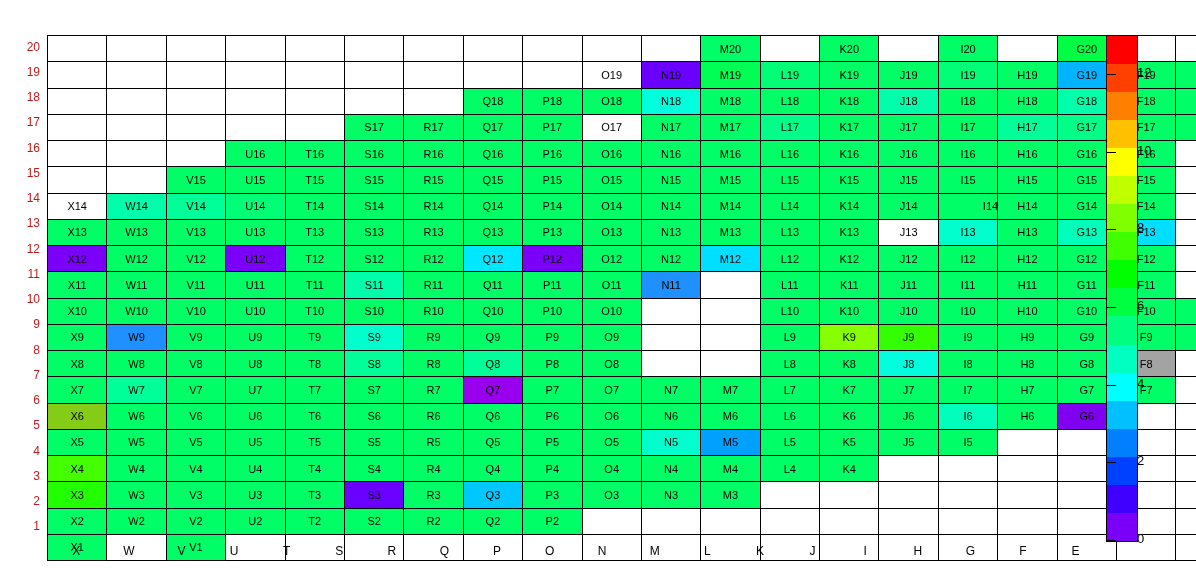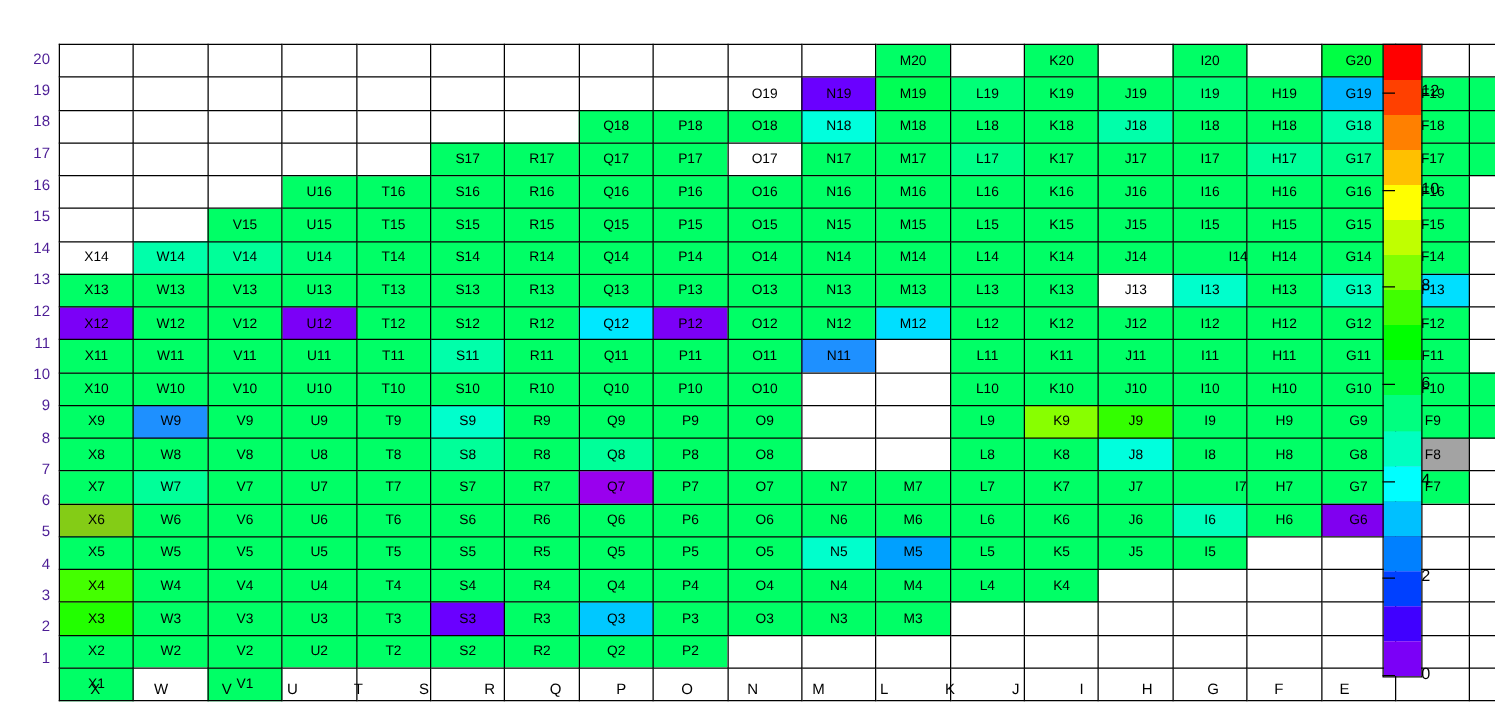--- a/index.html
+++ b/index.html
@@ -18,21 +18,21 @@
     border:1px solid #000;
     width:58.4px;height:25.25px;
     text-align:center;vertical-align:middle;
     font-size:11px;color:#000;padding:0;
     font-family:"Liberation Sans",sans-serif;
   }
   td.empty{background:#ffffff;}
   
   .ylab{
     position:absolute;left:0;width:40px;text-align:right;
-    font-size:12px;color:#4c1d95;
+    font-size:12px;color:#b91c1c;
   }
   .xlab{
     position:absolute;top:544px;width:58.4px;text-align:center;
     font-size:12px;color:#000;
   }
   
   #cbar{
     position:absolute;left:1106px;top:35px;width:30px;height:505px;
     border:1px solid #000;overflow:hidden;
   }
@@ -348,21 +348,21 @@
             <td style="background: rgb(0, 255, 102);">S7</td>
             <td style="background: rgb(0, 255, 102);">R7</td>
             <td style="background: rgb(153, 0, 238);">Q7</td>
             <td style="background: rgb(0, 255, 102);">P7</td>
             <td style="background: rgb(0, 255, 102);">O7</td>
             <td style="background: rgb(0, 255, 102);">N7</td>
             <td style="background: rgb(0, 255, 102);">M7</td>
             <td style="background: rgb(0, 255, 102);">L7</td>
             <td style="background: rgb(0, 255, 102);">K7</td>
             <td style="background: rgb(0, 255, 102);">J7</td>
-            <td style="background: rgb(0, 255, 102); text-align: right;">I7</td>
+            <td style="background: rgb(0, 255, 102);">I7</td>
             <td style="background: rgb(0, 255, 102);">H7</td>
             <td style="background: rgb(0, 255, 102);">G7</td>
             <td style="background: rgb(0, 255, 102);">F7</td>
             <td class="empty" style="background: rgb(255, 255, 255);"></td>
           </tr>
           <tr>
             <td style="background: #84cc16;">X6</td>
             <td style="background: rgb(0, 255, 102);">W6</td>
             <td style="background: rgb(0, 255, 102);">V6</td>
             <td style="background: rgb(0, 255, 102);">U6</td>

